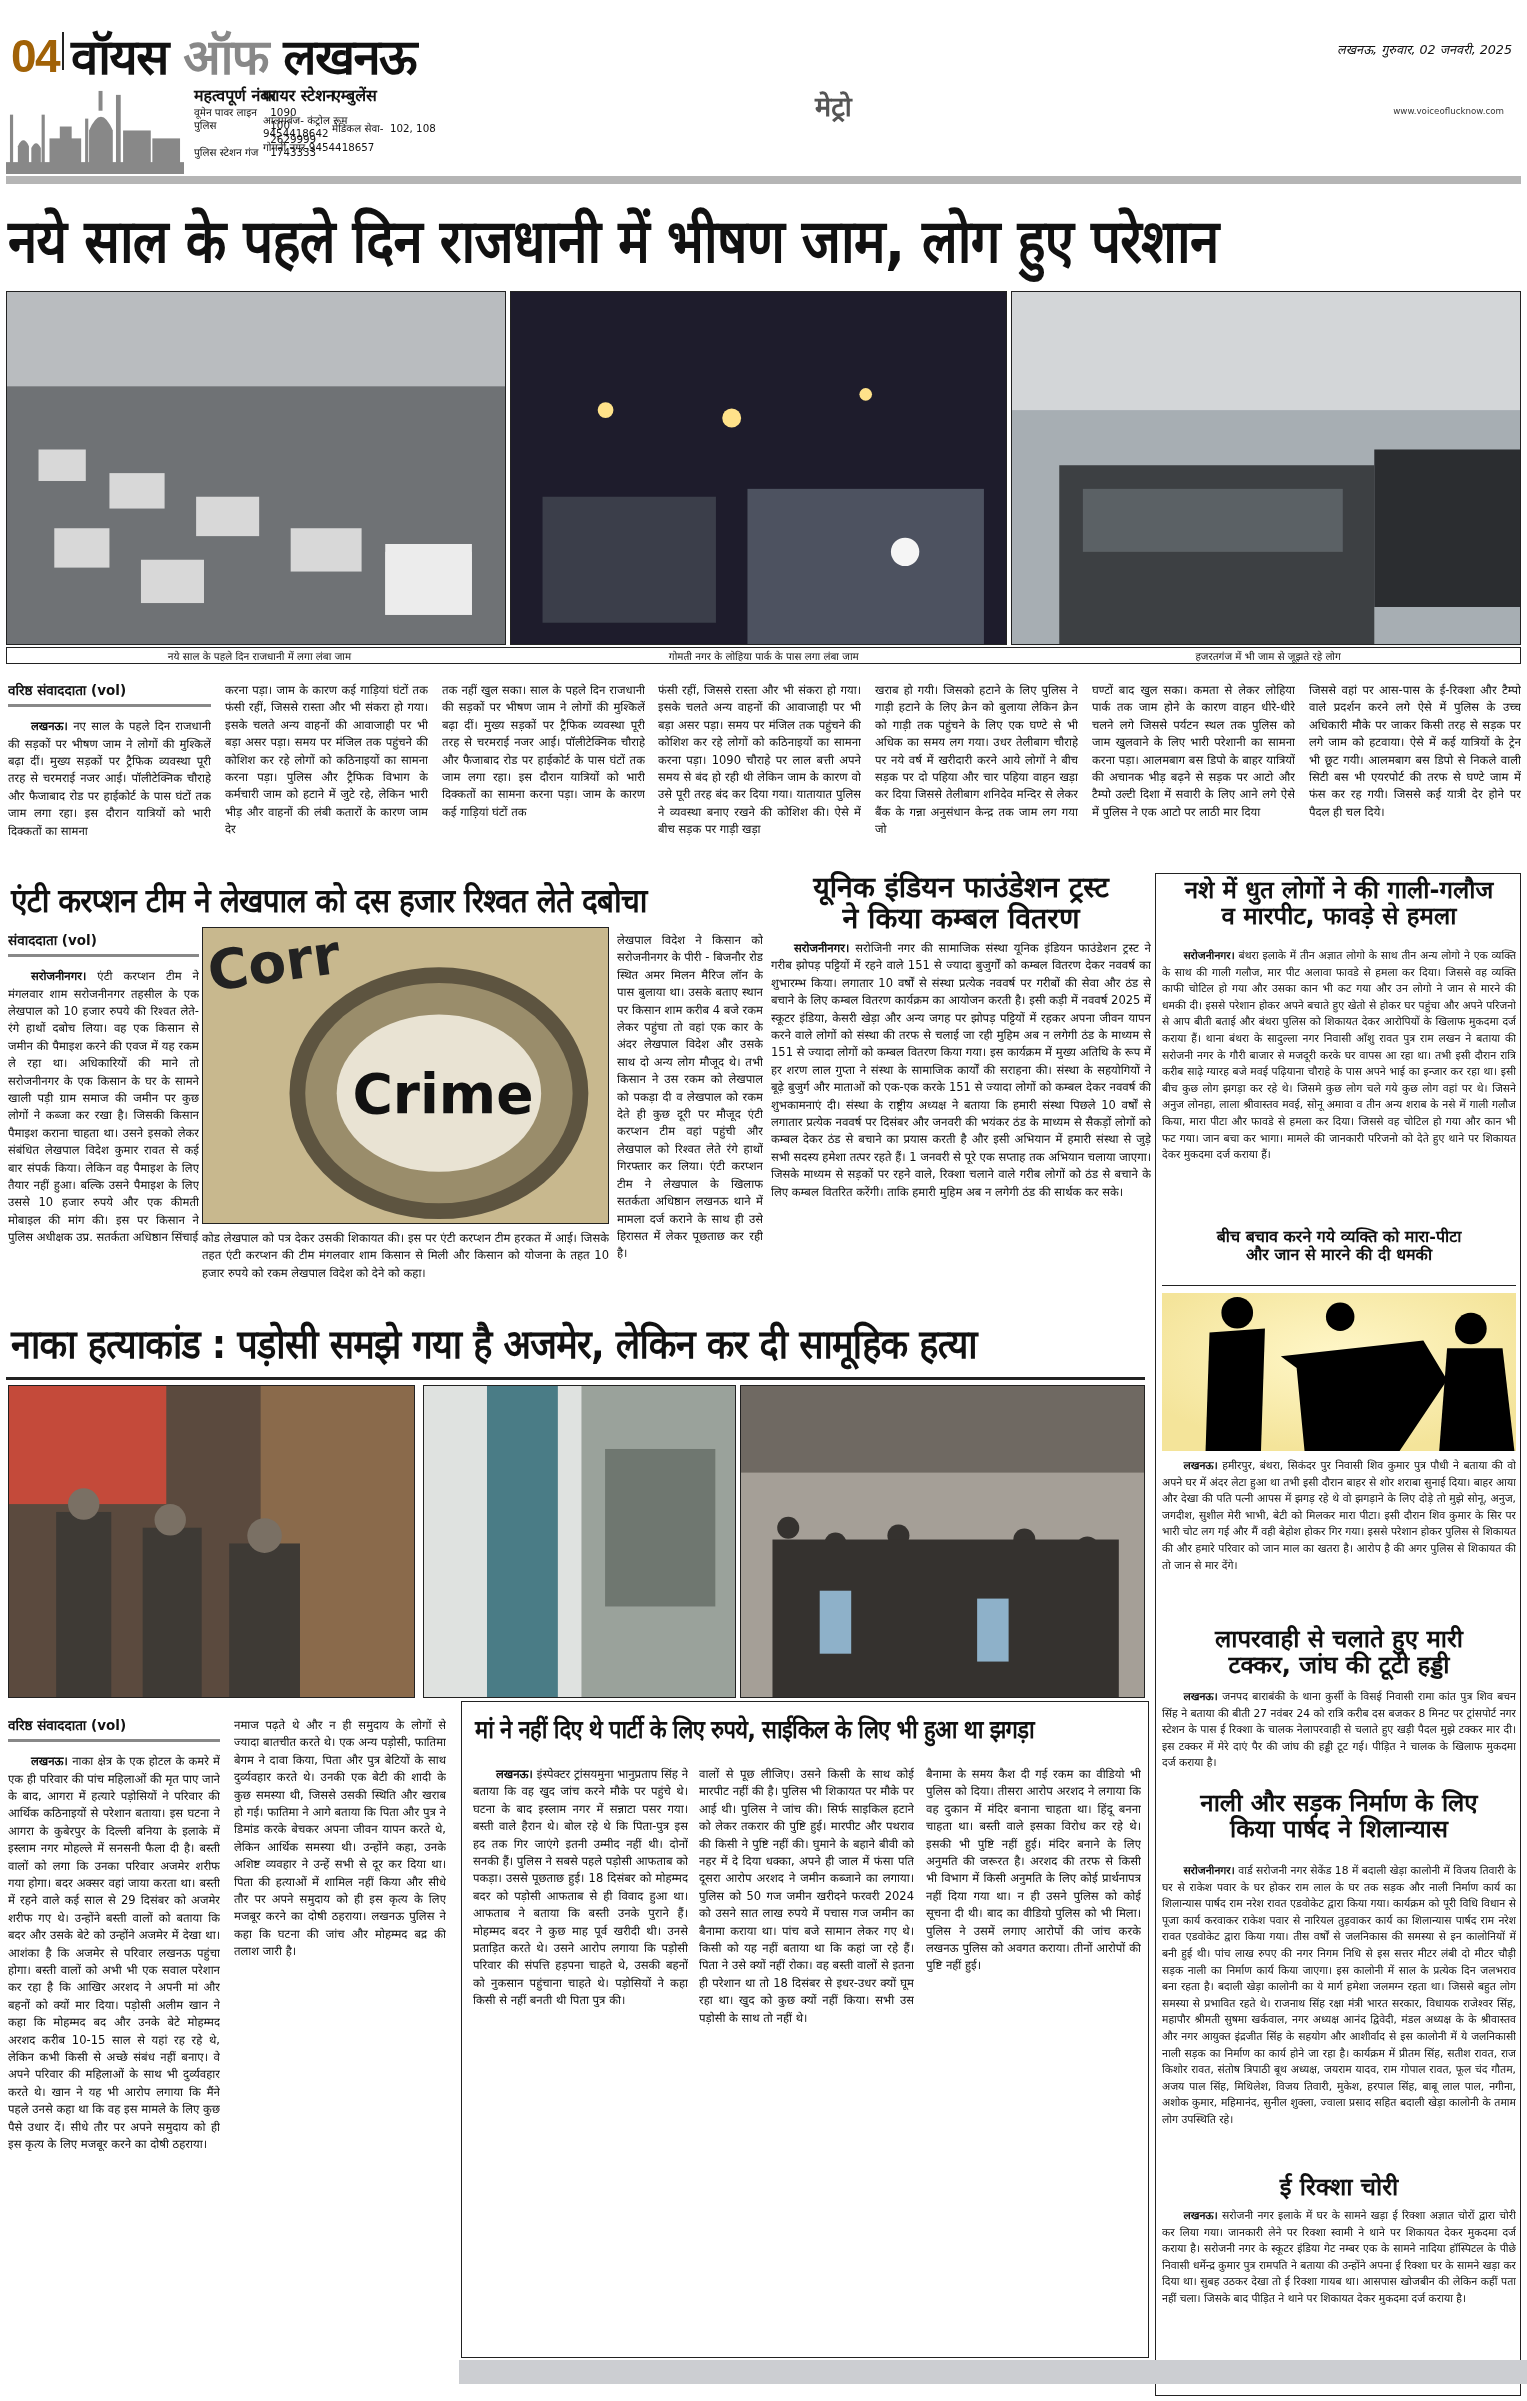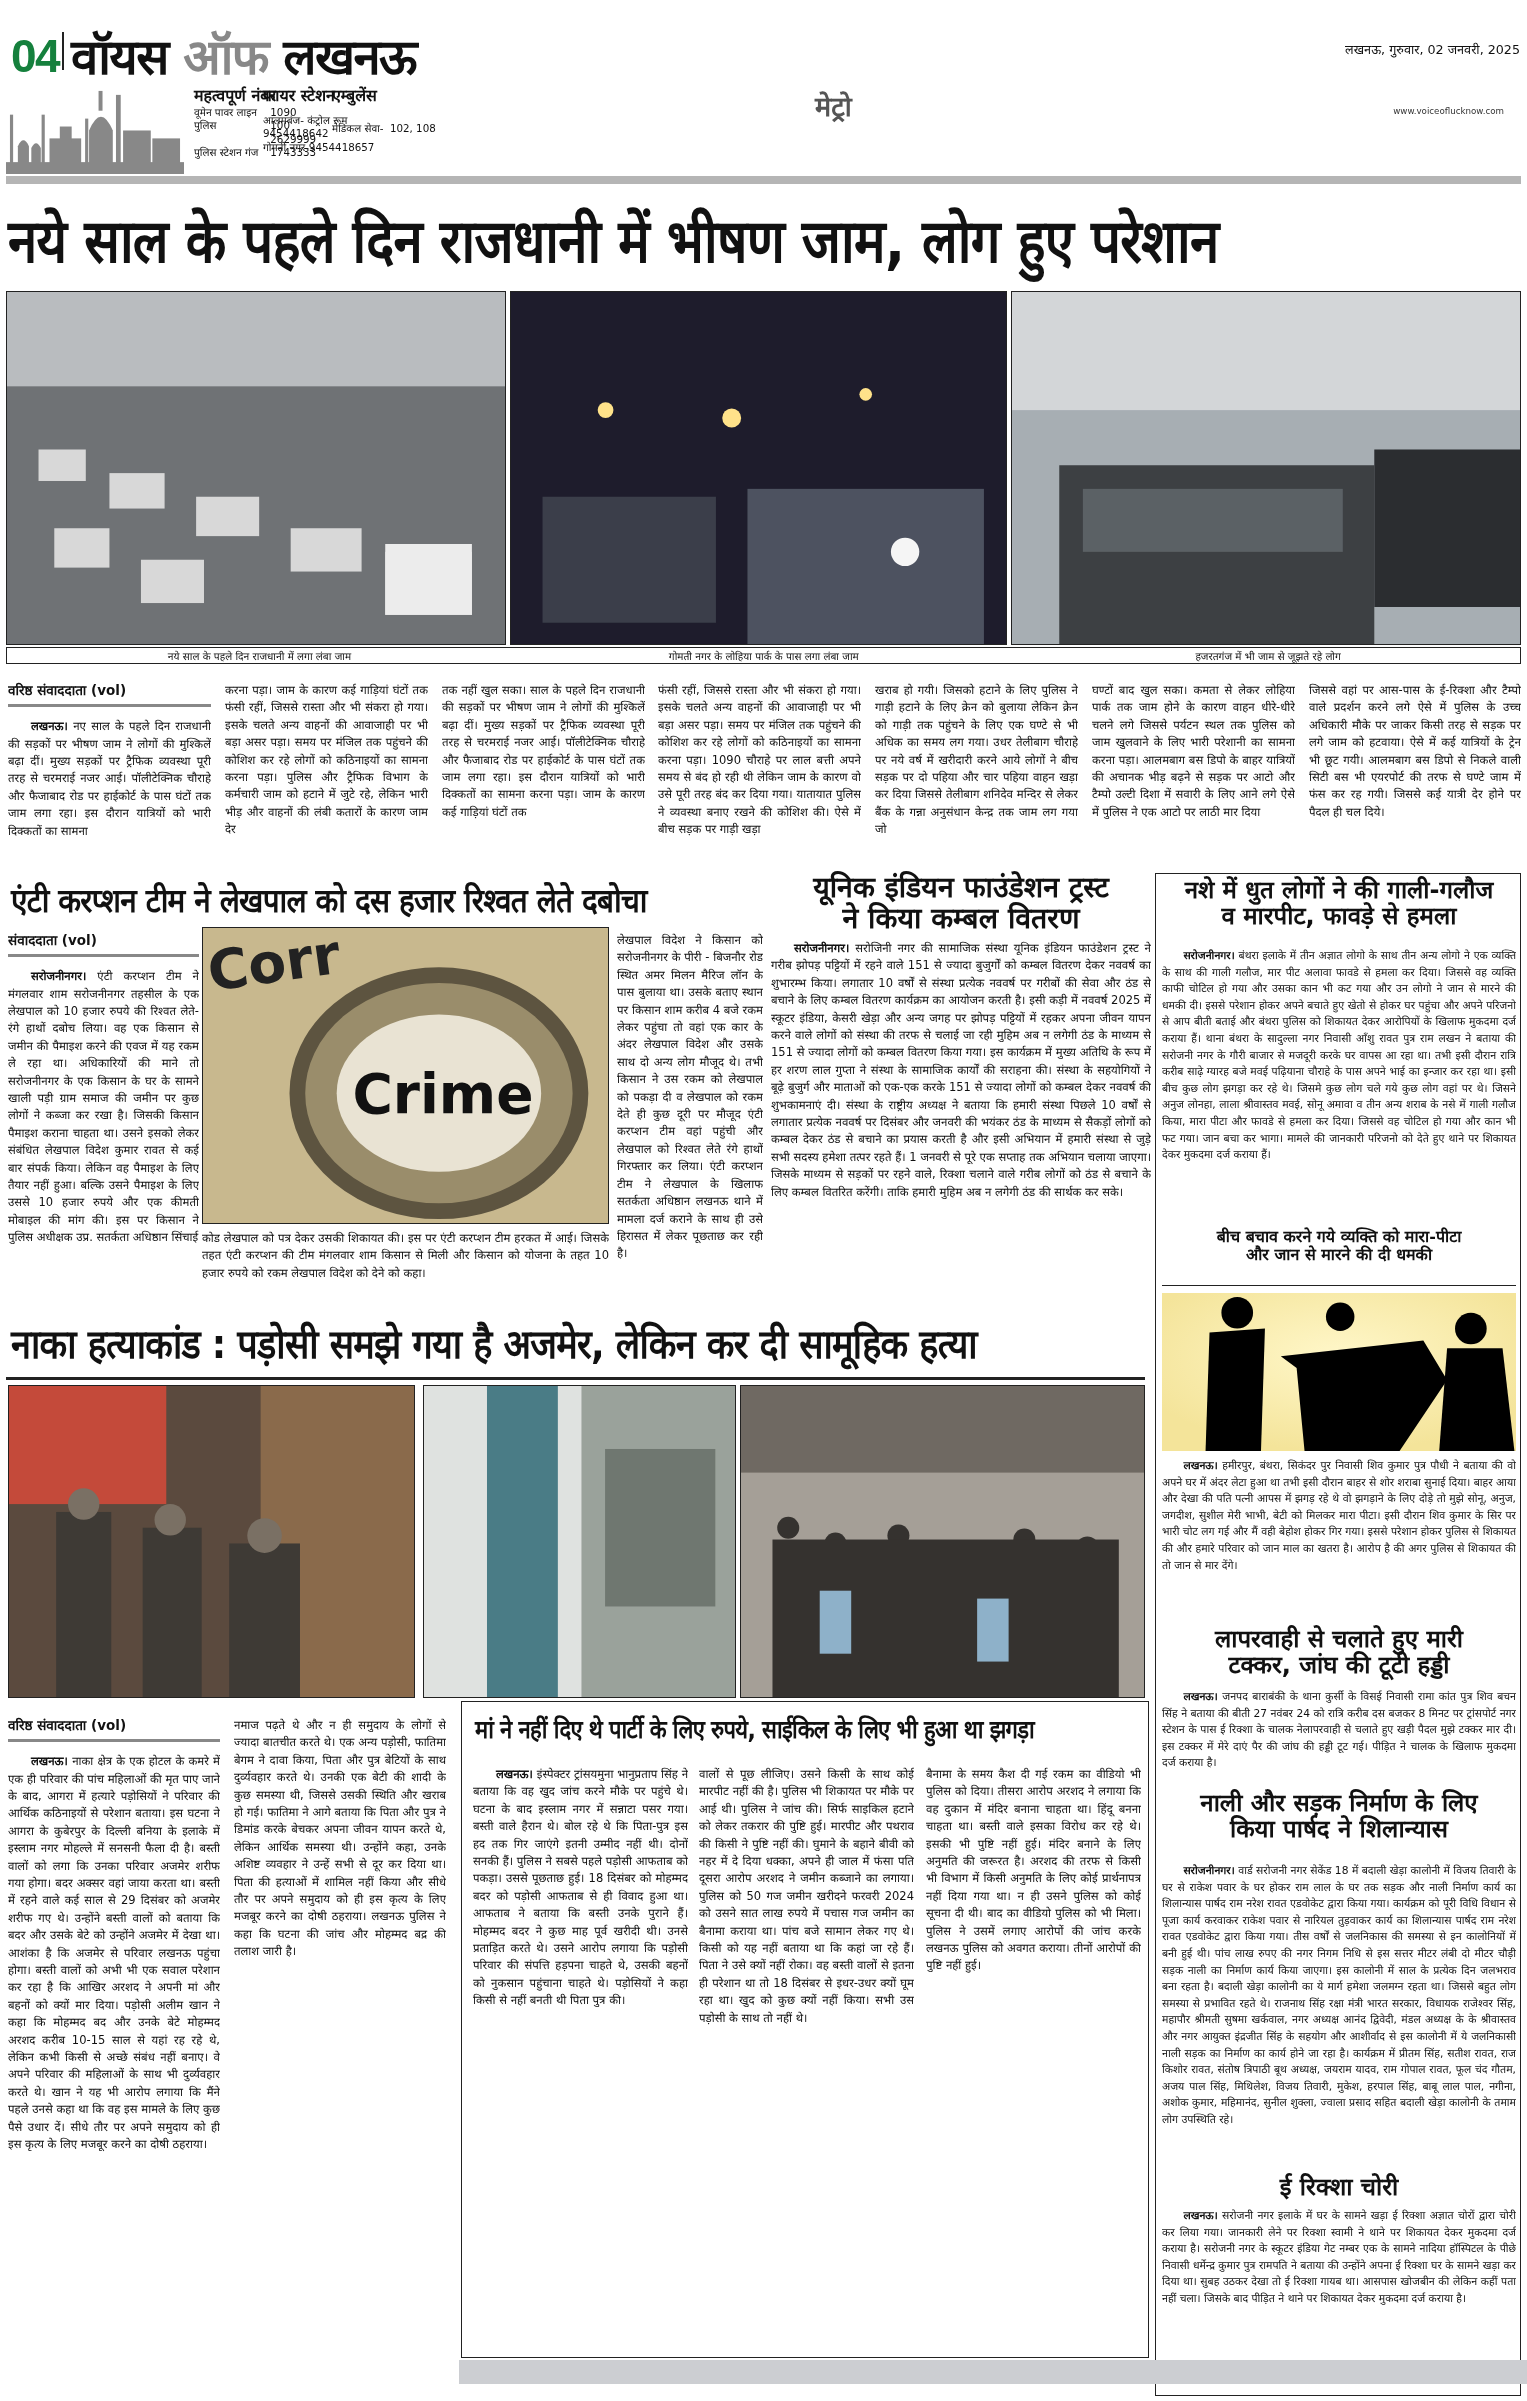--- a/index.html
+++ b/index.html
@@ -1,28 +1,28 @@
 <!DOCTYPE html>
 <html style="font-size:12.7px"><head>
 <meta charset="utf-8">
 <style>
   * { box-sizing: border-box; margin: 0; padding: 0; }
   body { width: 1528px; height: 2401px; background: #fff; font-family: "DejaVu Sans", sans-serif; color: #111; overflow: hidden; position: relative; }
   .abs { position: absolute; }
   
-  .mast-num { left: 11px; top: 28.5px; font-size: 46px; font-weight: bold; color: #15803d; font-family: "Liberation Sans", sans-serif; letter-spacing: -1.6px; }
+  .mast-num { left: 11px; top: 28.5px; font-size: 46px; font-weight: bold; color: #a16207; font-family: "Liberation Sans", sans-serif; letter-spacing: -1.6px; }
   .mast-sep { left: 62px; top: 32px; width: 1.6px; height: 38px; background: #222; }
   .mast-title { left: 71px; top: 22px; font-size: 49px; font-weight: bold; font-family: "DejaVu Sans", sans-serif; letter-spacing: -1.6px; }
   .mast-title .g { color: #888; }
   .skyline { left: 6.3px; top: 83px; width: 178px; height: 91px; }
   .emg { top: 89px; font-size: 10.3px; line-height: 13.5px; }
   .emg h4 { font-size: 16px; font-weight: bold; margin-bottom: 3.2px; }
   .emg .row { display: flex; gap: 6.3px; }
   .metro { left: 815px; top: 87px; font-size: 27px; font-weight: bold; color: #555; }
-  .dateline { right: 8px; top: 40px; font-size: 12.7px; text-align: center; }
+  .dateline { right: 16px; top: 40px; font-size: 12.7px; text-align: center; font-style: italic; }
   .site { right: 24px; top: 62px; font-size: 8.7px; text-align: right; color: #333; margin-top: 44px; }
   .topbar { left: 6.3px; top: 176px; width: 1515px; height: 8px; background: #b5b5b5; }
   
   .hl { font-weight: bold; letter-spacing: -0.8px; white-space: nowrap; }
   .hl-main { left: 8px; top: 198px; font-size: 60px; transform: scaleX(0.88); transform-origin: left; }
   
   .photo { border: 1.6px solid #222; overflow: hidden; }
   .photo svg { width: 100%; height: 100%; display: block; }
   .caption-row { border: 1.6px solid #222; font-size: 10.3px; text-align: center; display: flex; align-items: center; justify-content: center; }
   

